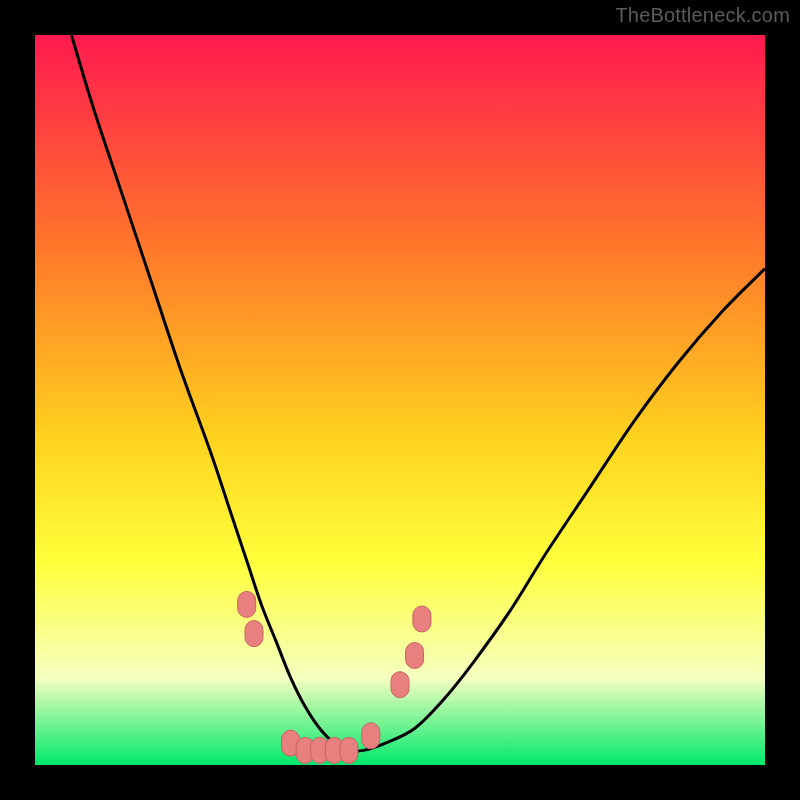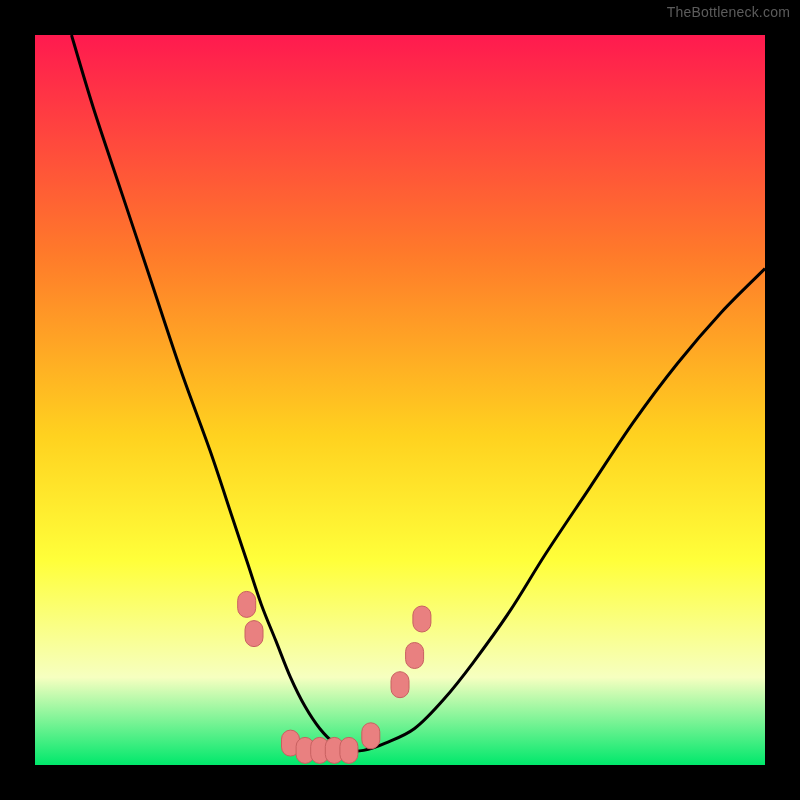--- a/index.html
+++ b/index.html
@@ -17,21 +17,21 @@
     left: 0;
     width: 800px;
     height: 800px;
     background: #000;
   }
   .watermark {
     position: absolute;
     top: 4px;
     right: 10px;
     color: #5c5c5c;
-    font-size: 14px;
+    font-size: 20px;
     font-weight: 500;
     letter-spacing: 0.2px;
     z-index: 10;
     user-select: none;
   }
   .plot-wrap {
     position: absolute;
     left: 35px;
     top: 35px;
     width: 730px;

